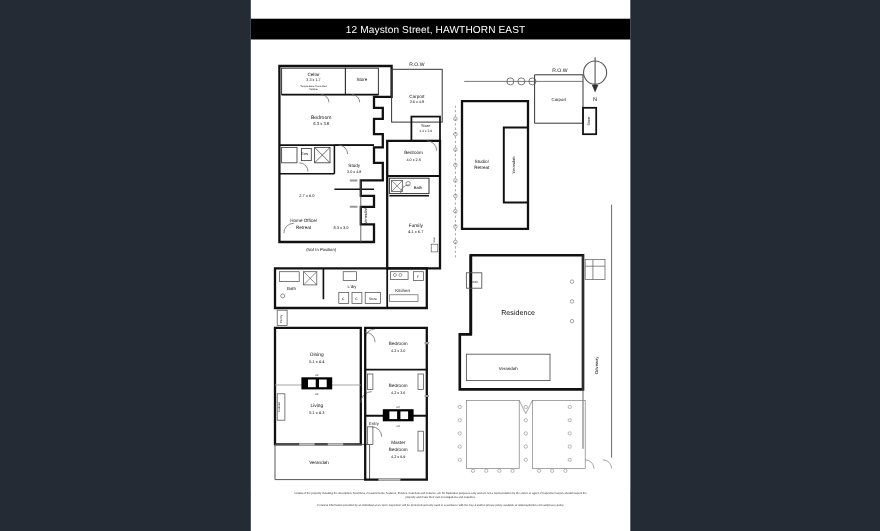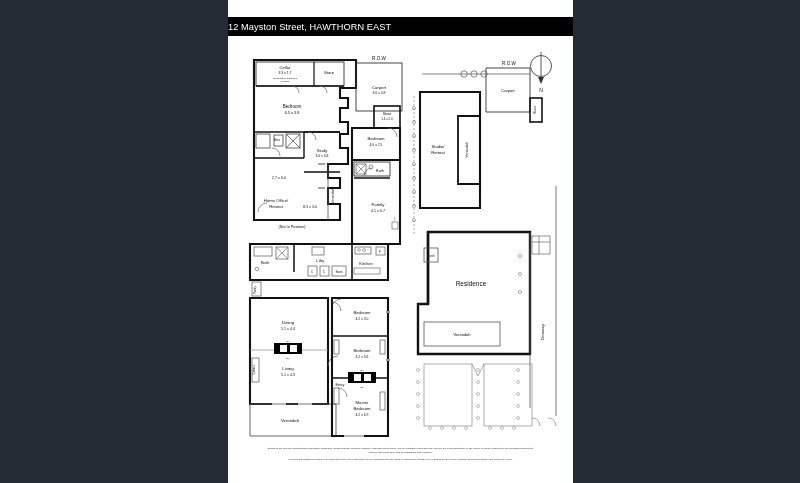--- a/index.html
+++ b/index.html
@@ -20,21 +20,21 @@
     background: #ffffff;
   }
 
   
   #title-bar {
     position: absolute;
     left: 0; top: 17px;
     width: 345px; height: 19px;
     background: #000000;
     color: #ffffff;
-    display: flex; align-items: center; justify-content: flex-start;
+    display: flex; align-items: center; justify-content: center;
     padding-right: 9px;
     font-size: 9.2px;
     letter-spacing: .1px;
     white-space: nowrap;
   }
 
   
   #plan {
     position: absolute;
     left: 0; top: 36px;

